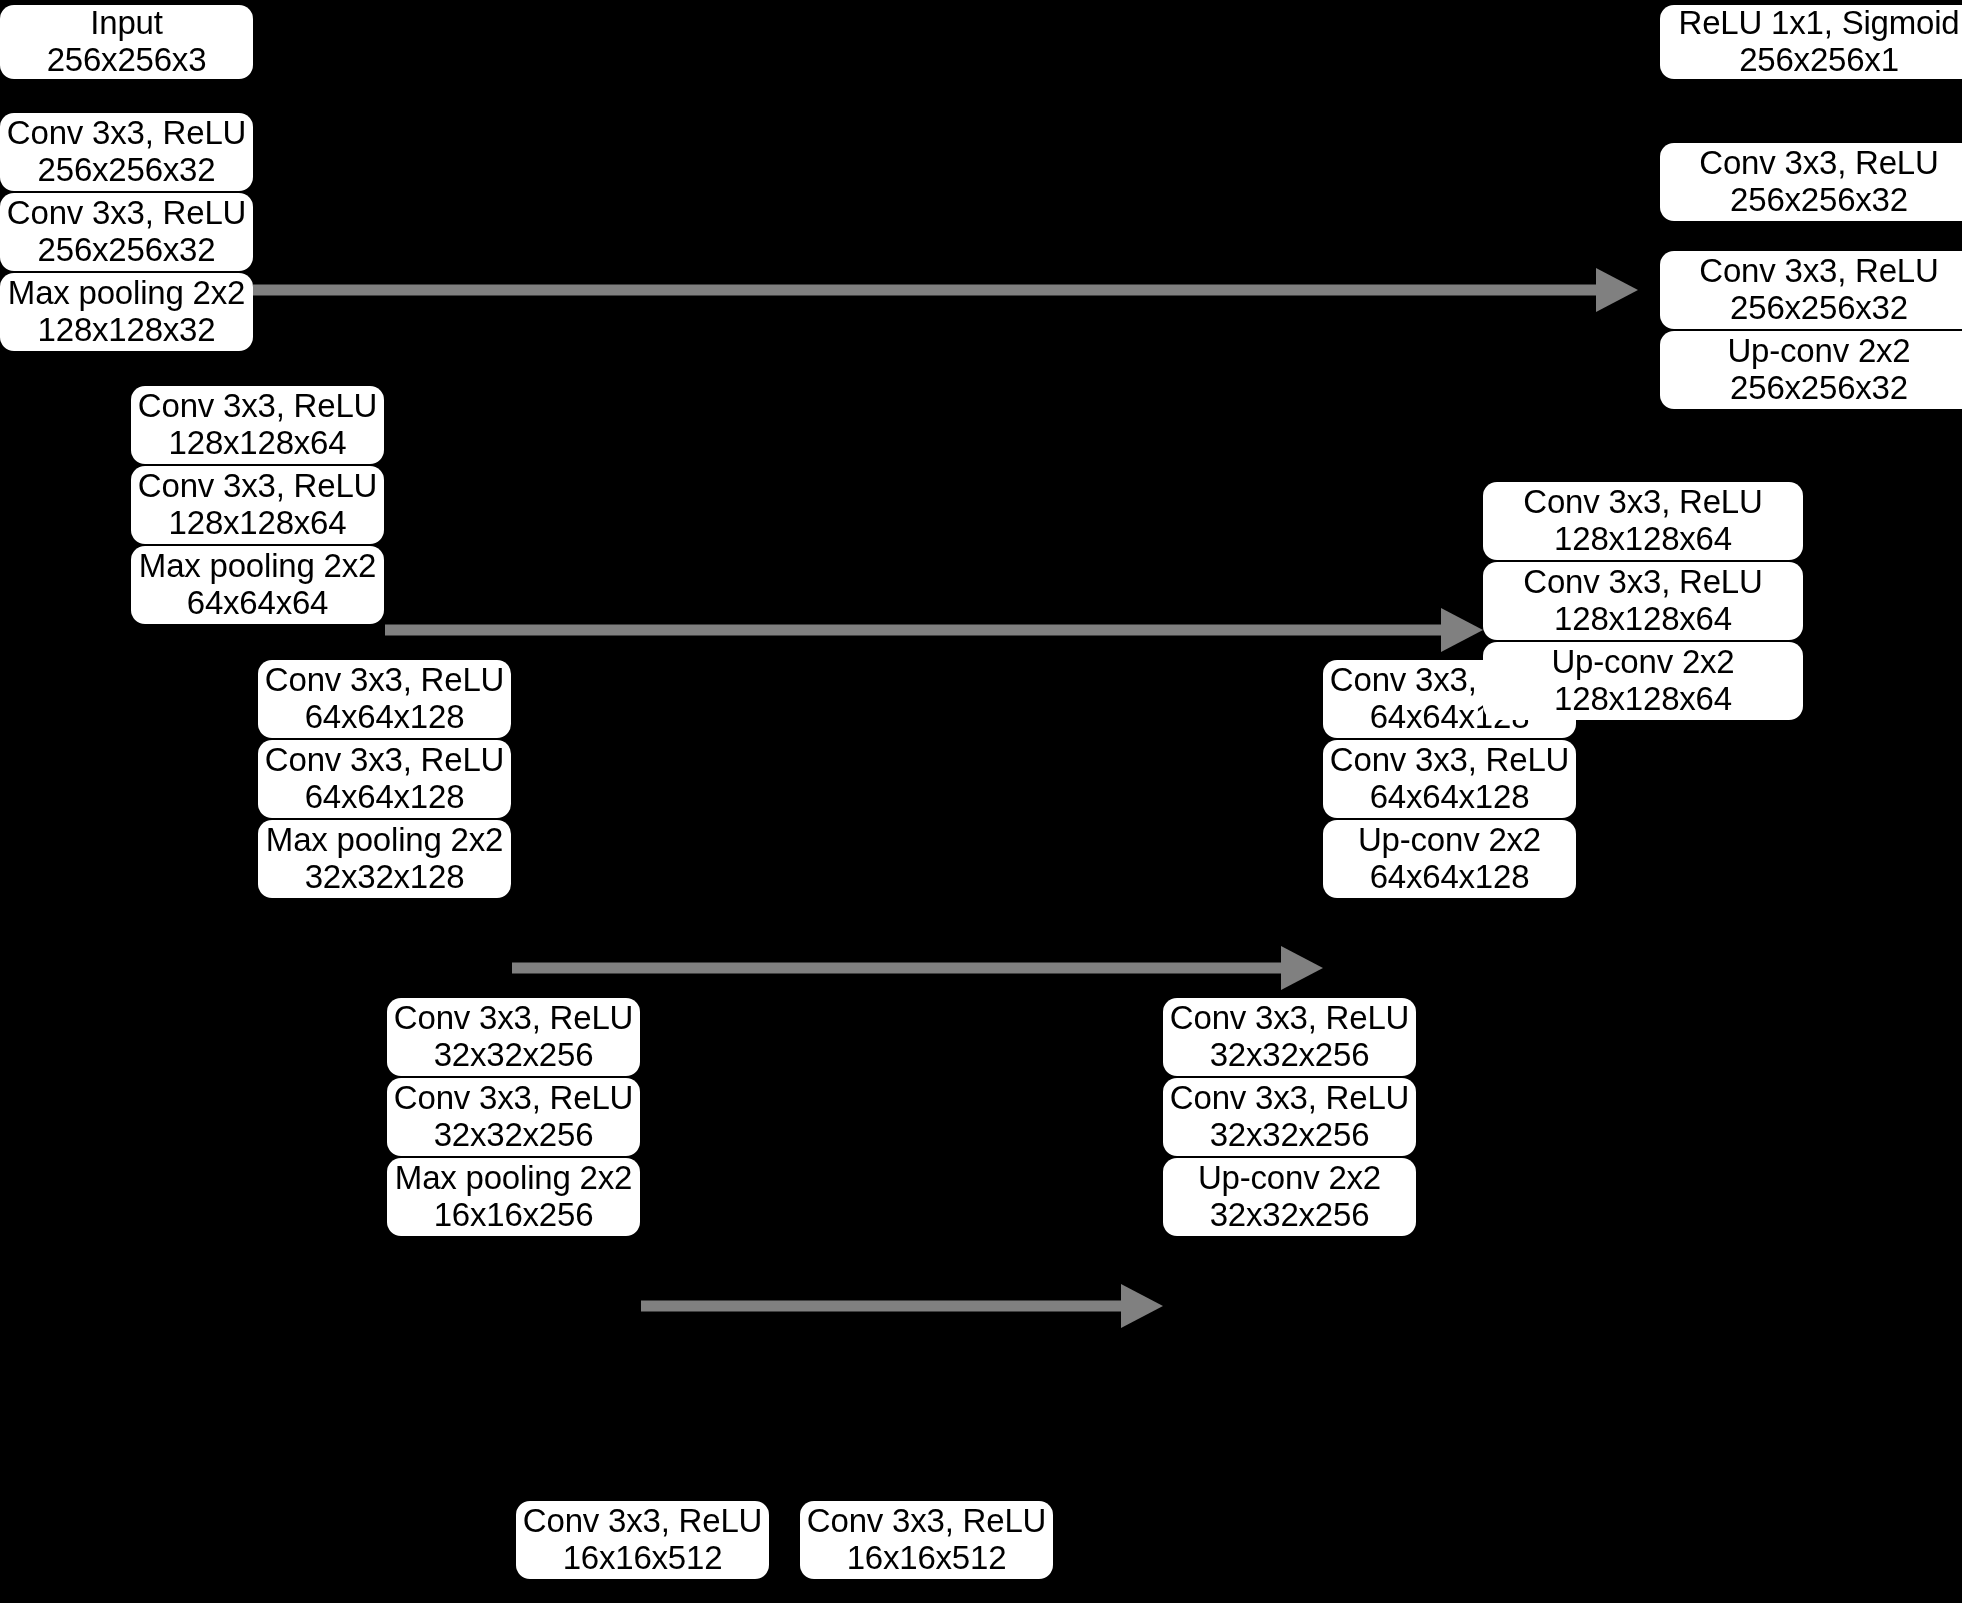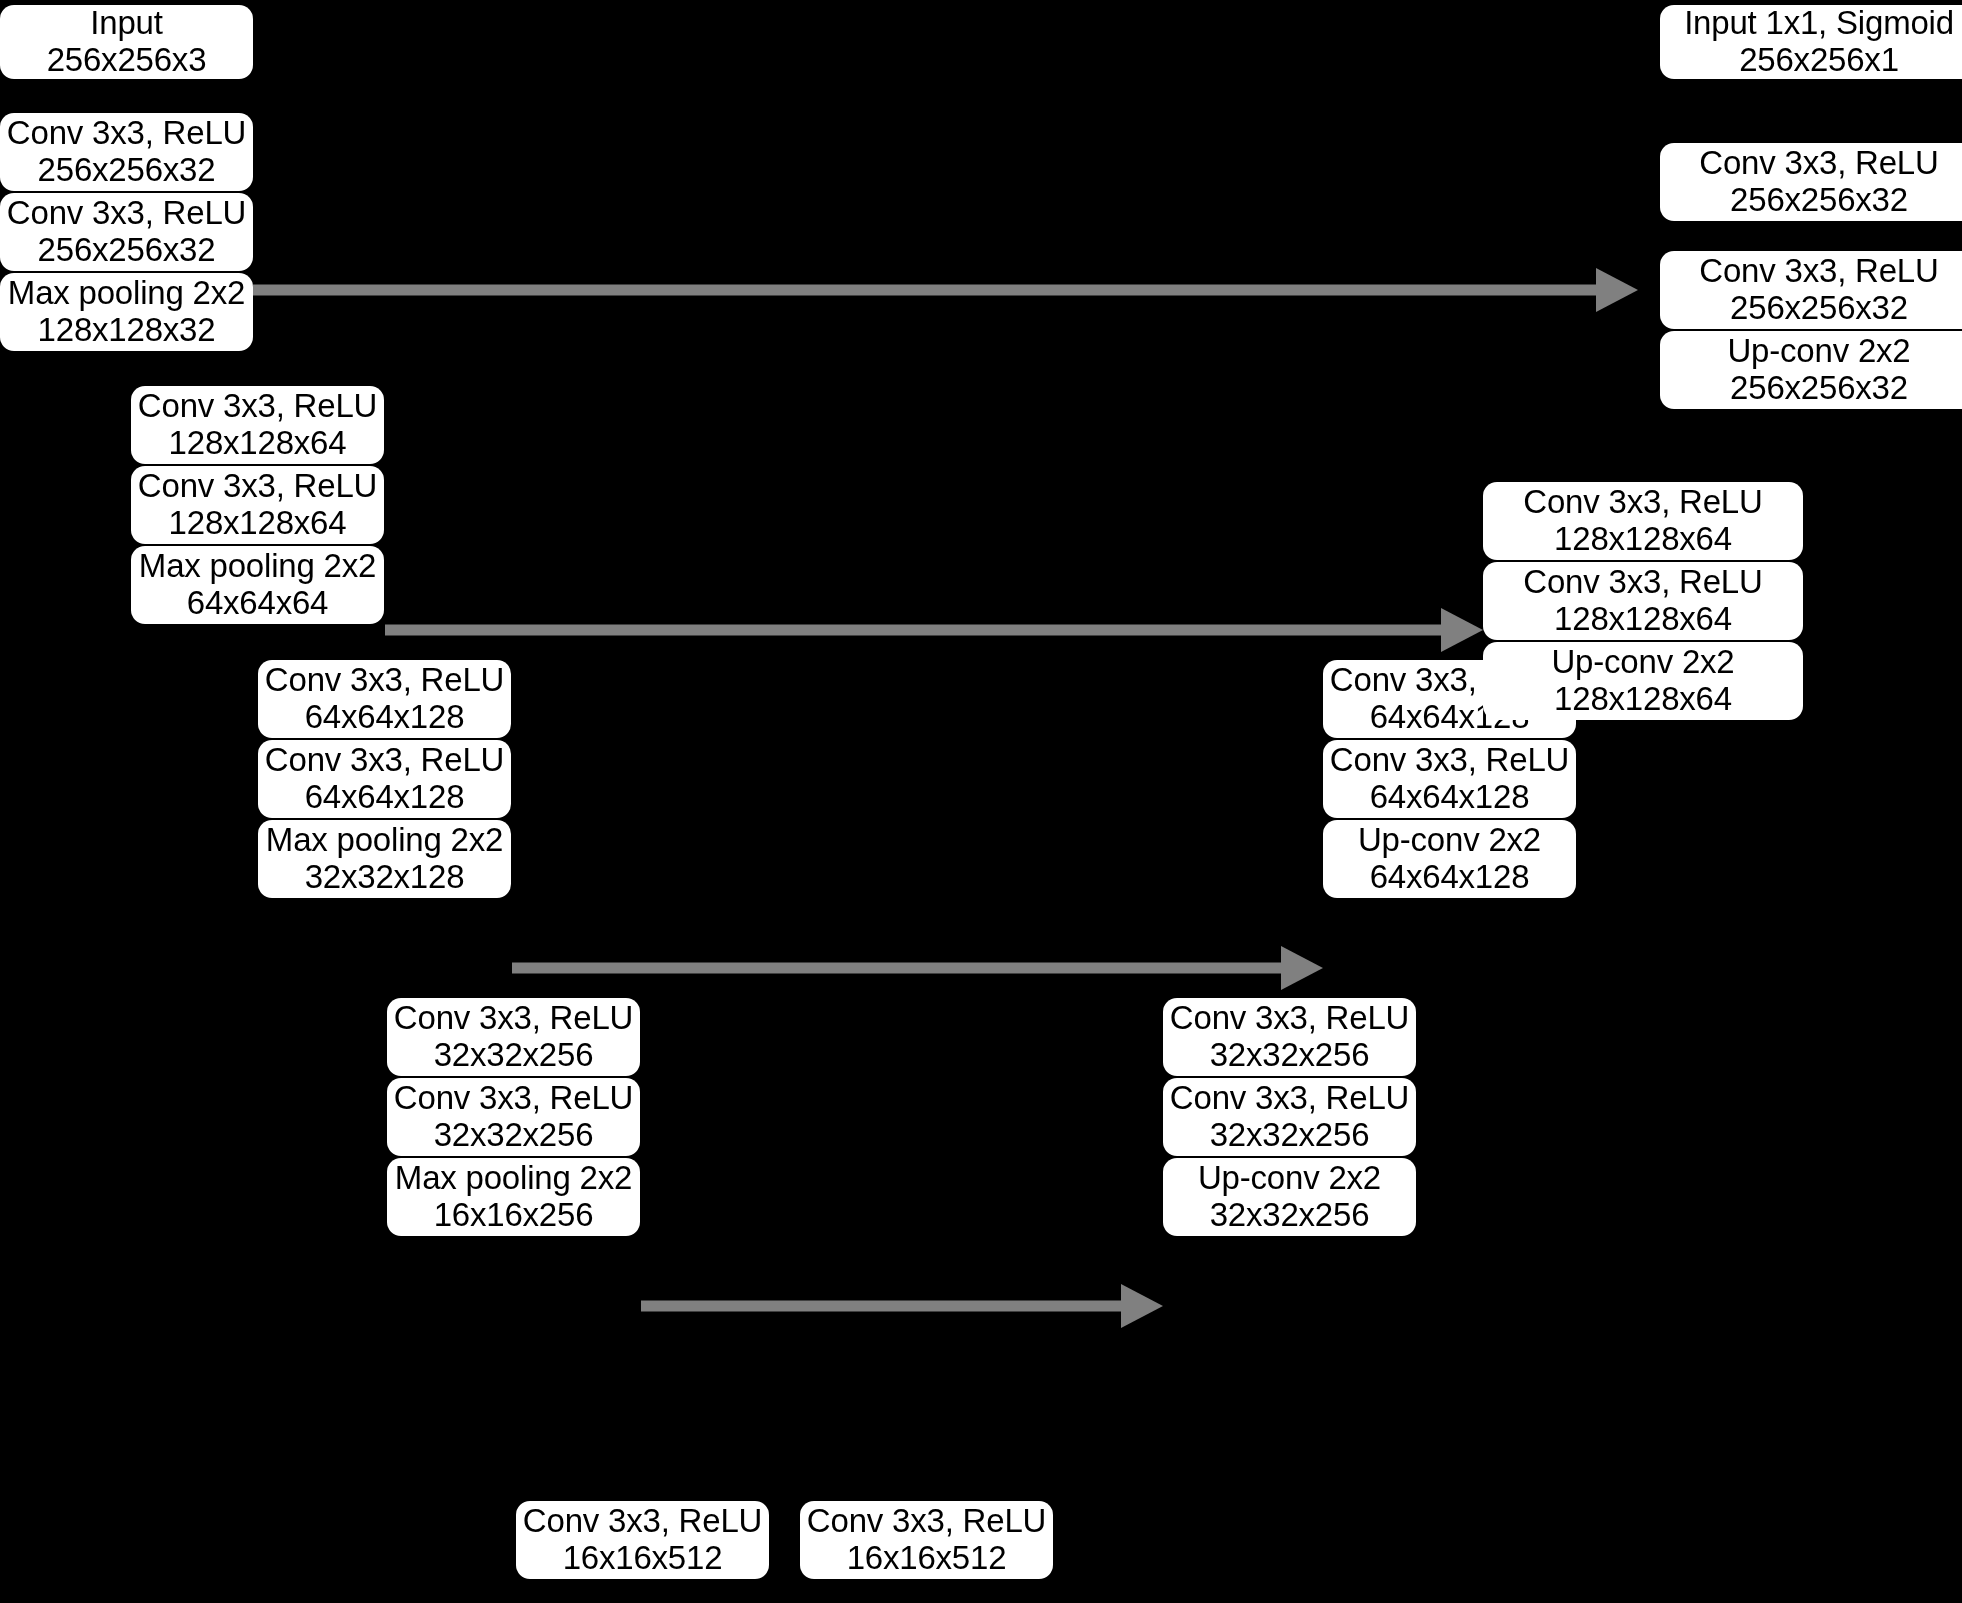--- a/index.html
+++ b/index.html
@@ -199,21 +199,21 @@
     <span class="l1">Conv 3x3, ReLU</span>
     <span class="l2">128x128x64</span>
   </div>
 
   <div class="node" style="left:1483px; top:642px; width:320px; height:78px;">
     <span class="l1">Up-conv 2x2</span>
     <span class="l2">128x128x64</span>
   </div>
 
   <div class="node" style="left:1660px; top:5px; width:318px; height:74px;">
-    <span class="l1">Input 1x1, Sigmoid</span>
+    <span class="l1">ReLU 1x1, Sigmoid</span>
     <span class="l2">256x256x1</span>
   </div>
 
   <div class="node" style="left:1660px; top:143px; width:318px; height:78px;">
     <span class="l1">Conv 3x3, ReLU</span>
     <span class="l2">256x256x32</span>
   </div>
 
   <div class="node" style="left:1660px; top:251px; width:318px; height:78px;">
     <span class="l1">Conv 3x3, ReLU</span>

